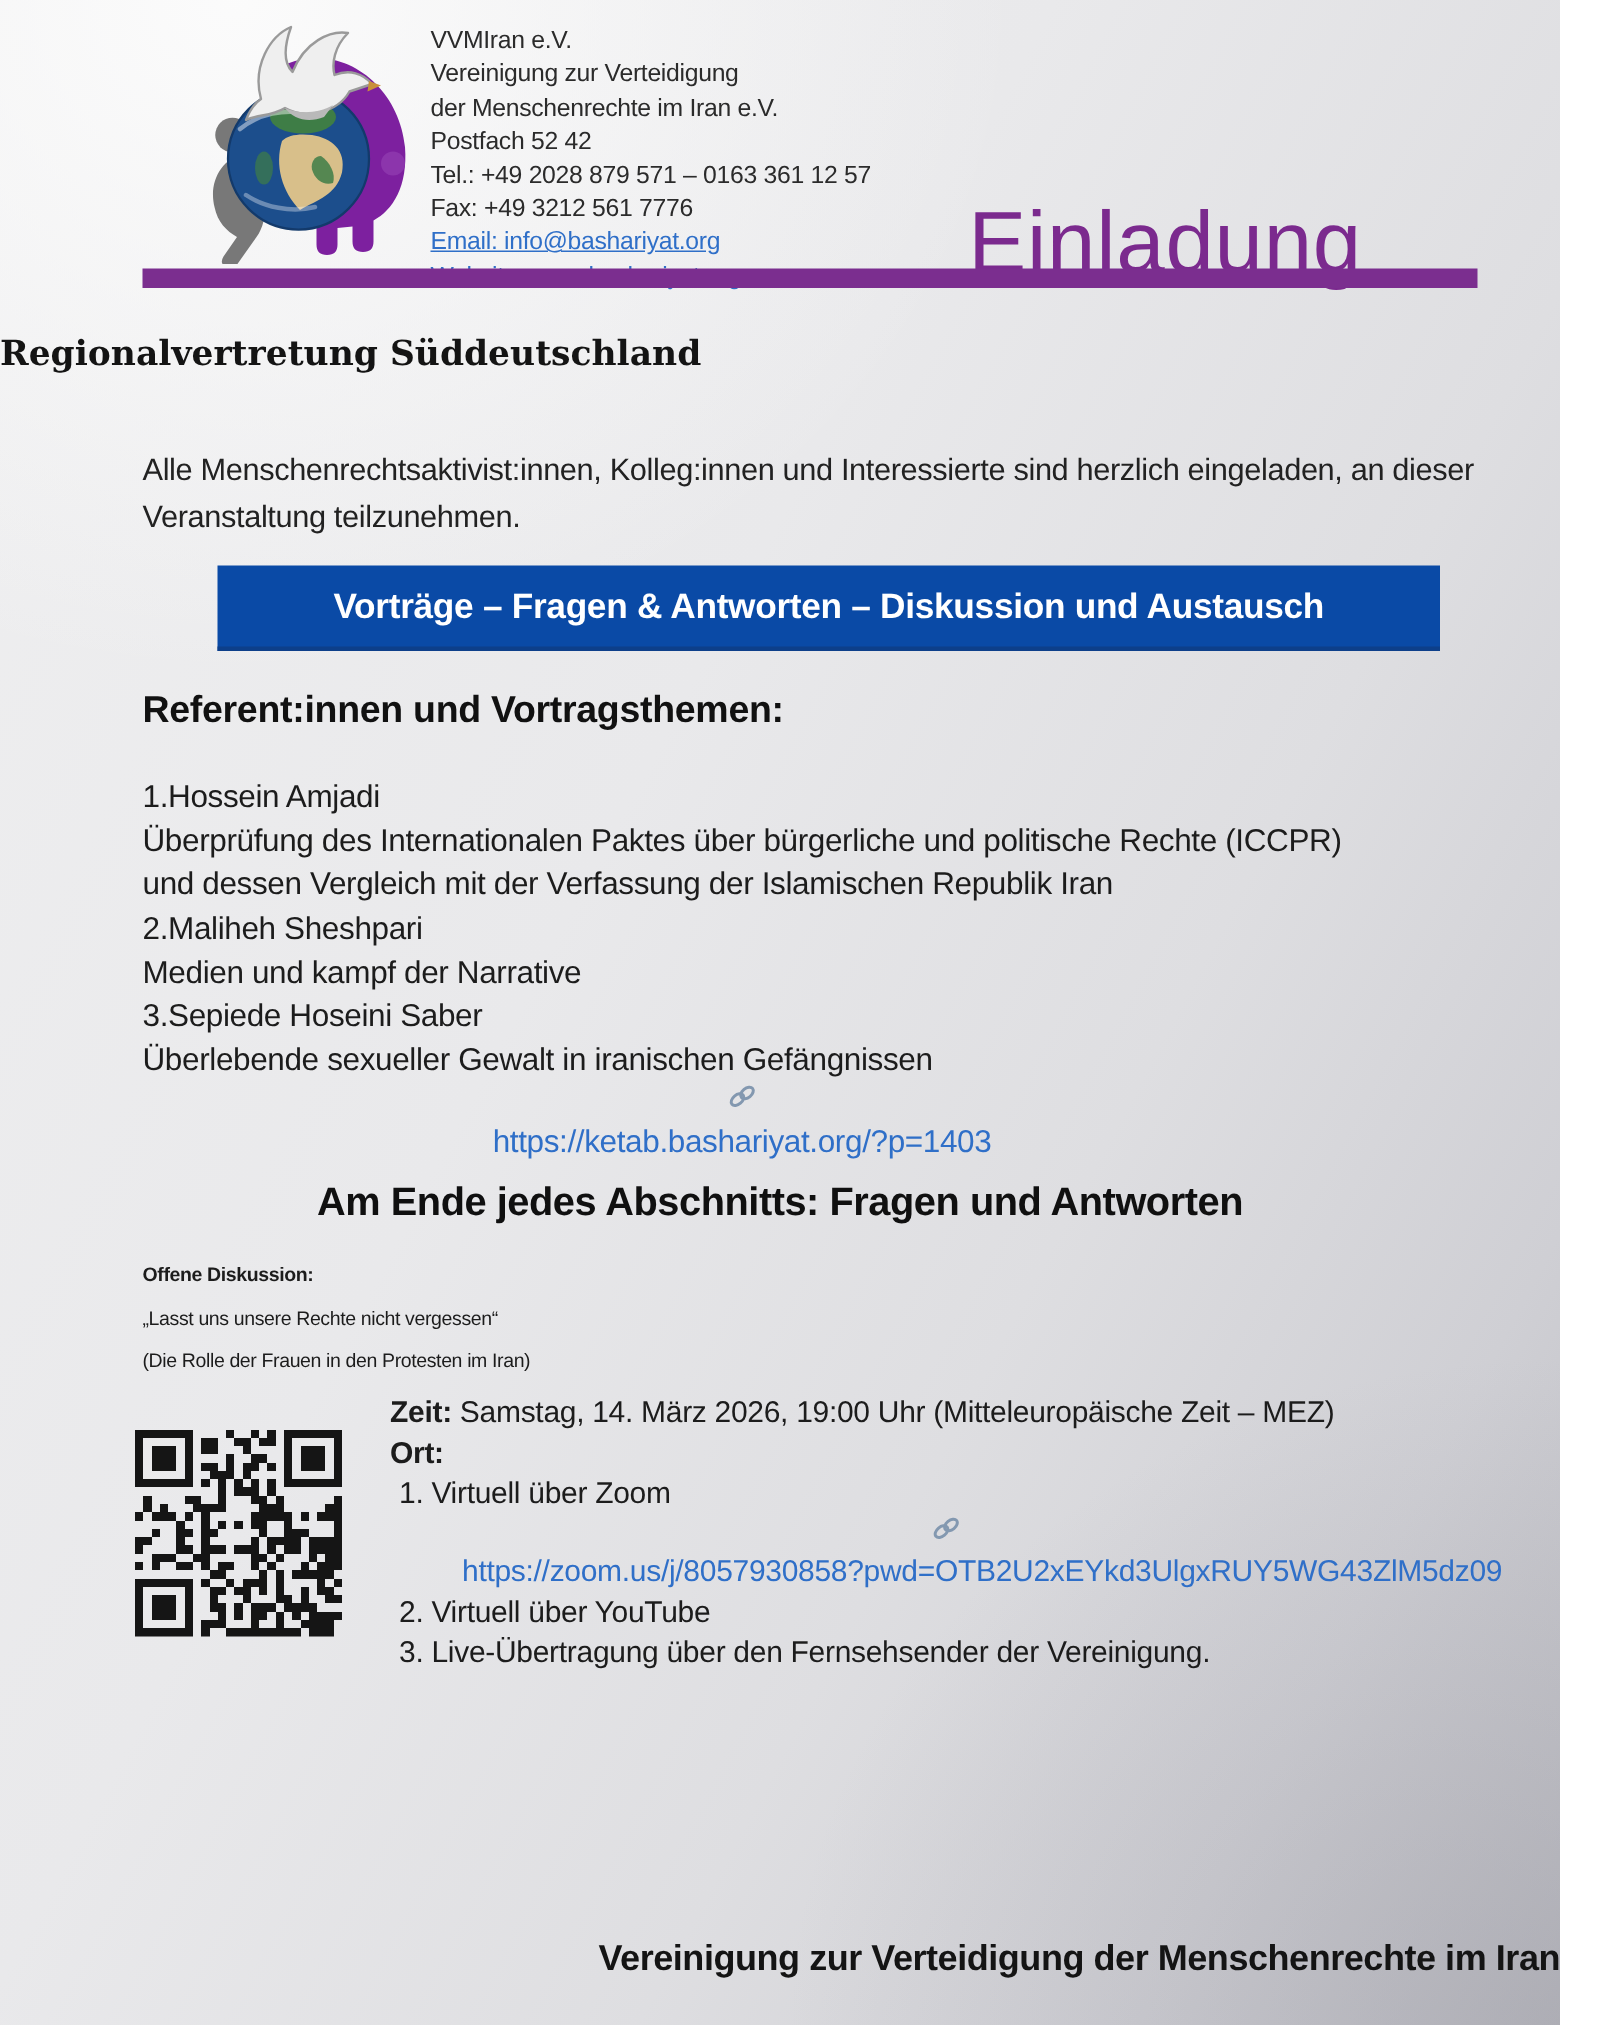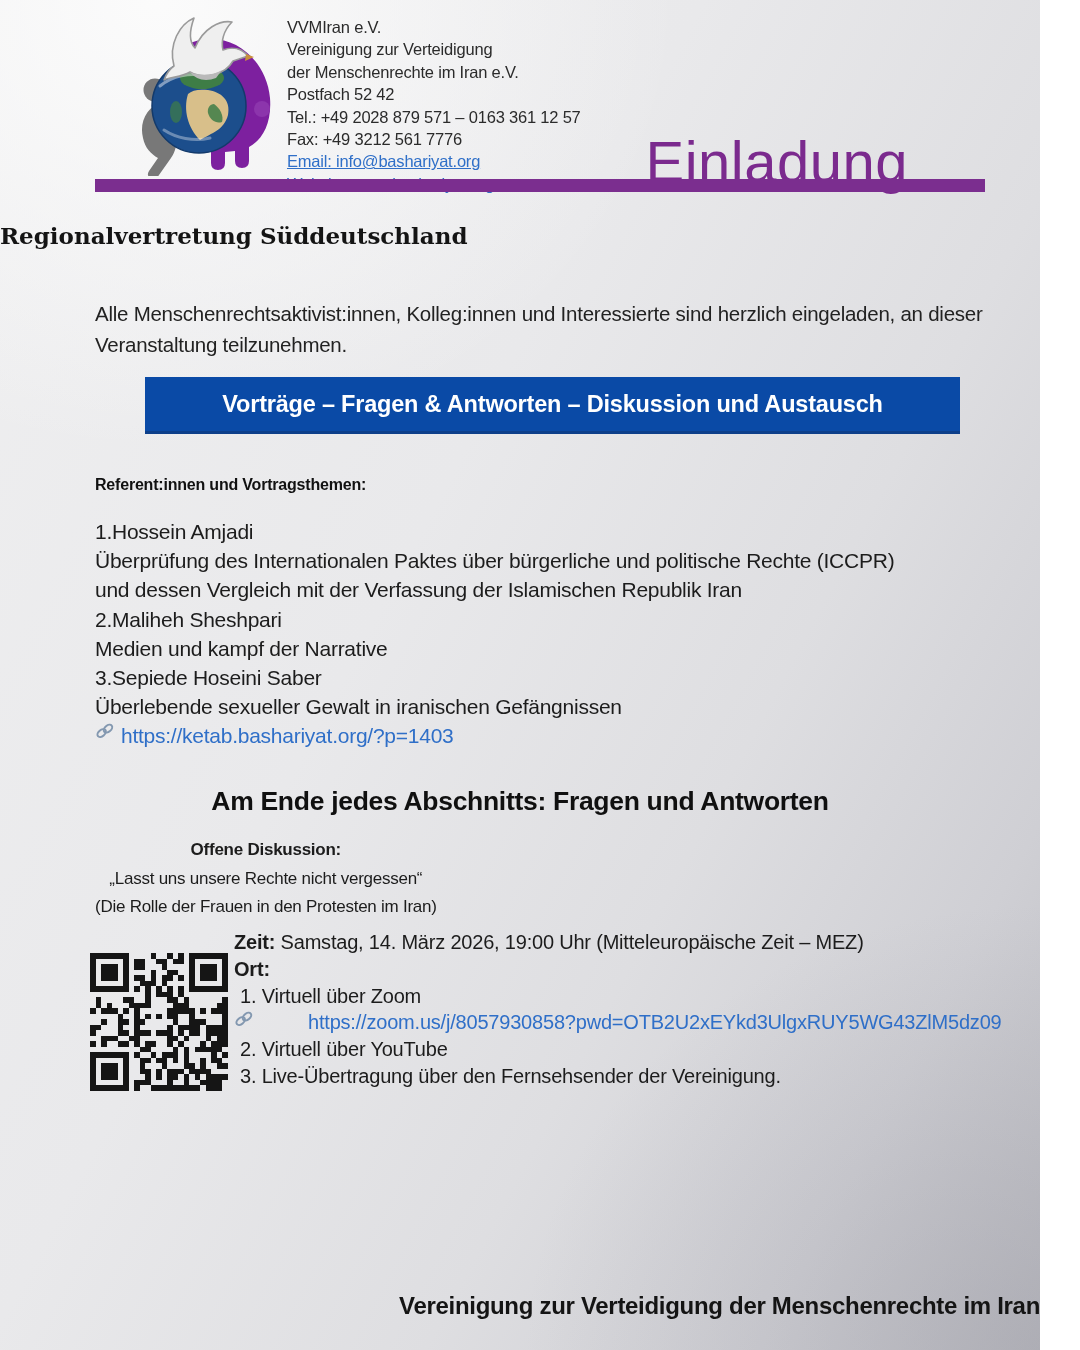--- a/index.html
+++ b/index.html
@@ -26,36 +26,36 @@
   .rule{left:95px;top:179px;width:890px;height:13px;background:#7b2e8f;}
 
   .subtitle{left:0;right:0;top:222px;text-align:left;font-family:"DejaVu Serif",serif;font-weight:bold;font-size:23px;color:#141414;}
 
   .intro{left:95px;top:299px;font-size:20.5px;line-height:30.5px;letter-spacing:-.25px;color:#222;white-space:nowrap;}
 
   .banner{left:145px;top:377px;width:815px;height:54px;background:#0a4aa6;border-bottom:3px solid #0d3f8a;
           display:flex;align-items:center;justify-content:center;}
   .banner span{color:#fff;font-weight:bold;font-size:23.5px;letter-spacing:-.2px;}
 
-  .ref-heading{left:95px;top:476px;font-size:16px;font-weight:bold;color:#111;letter-spacing:-.2px;}
+  .ref-heading{left:95px;top:459px;font-size:25px;font-weight:bold;color:#111;letter-spacing:-.2px;}
 
   .speakers{left:95px;top:517px;font-size:21px;line-height:29.2px;letter-spacing:-.25px;color:#1c1c1c;white-space:nowrap;}
-  .linkline{display:flex;gap:6px;}
+  .linkline{display:flex;align-items:center;gap:6px;flex-direction:column;}
   .linkline a{color:#2f6fc8;text-decoration:none;cursor:pointer;}
   .linkicon{width:20px;height:20px;flex:0 0 auto;}
 
   .qa-heading{left:0;right:0;top:786px;text-align:center;font-size:26.5px;font-weight:bold;color:#101010;letter-spacing:-.3px;}
 
-  .discussion{left:95px;top:836px;font-size:17px;line-height:28.6px;letter-spacing:-.25px;color:#1c1c1c;text-align:center;}
+  .discussion{left:95px;top:836px;font-size:13px;line-height:28.6px;letter-spacing:-.25px;color:#1c1c1c;}
   .discussion .b{font-weight:bold;}
 
   .qr{left:90px;top:953px;width:138px;height:138px;}
   .qr svg{width:138px;height:138px;shape-rendering:crispEdges;}
 
-  .event{left:234px;top:929px;font-size:20px;line-height:26.8px;letter-spacing:-.2px;color:#1c1c1c;white-space:nowrap;}
+  .event{left:260px;top:929px;font-size:20px;line-height:26.8px;letter-spacing:-.2px;color:#1c1c1c;white-space:nowrap;}
   .event .b{font-weight:bold;}
   .event .item{padding-left:6px;}
   .event .linkline{padding-left:0;}
   .event a{color:#2f6fc8;text-decoration:none;cursor:pointer;margin-left:48px;}
 
   .organisation{left:95px;top:1146px;font-size:21px;line-height:28px;letter-spacing:-.25px;color:#1c1c1c;}
 
   .footer{left:0;right:0;top:1292px;text-align:right;font-size:24px;font-weight:bold;color:#141414;letter-spacing:-.3px;}
 </style>
 </head>

